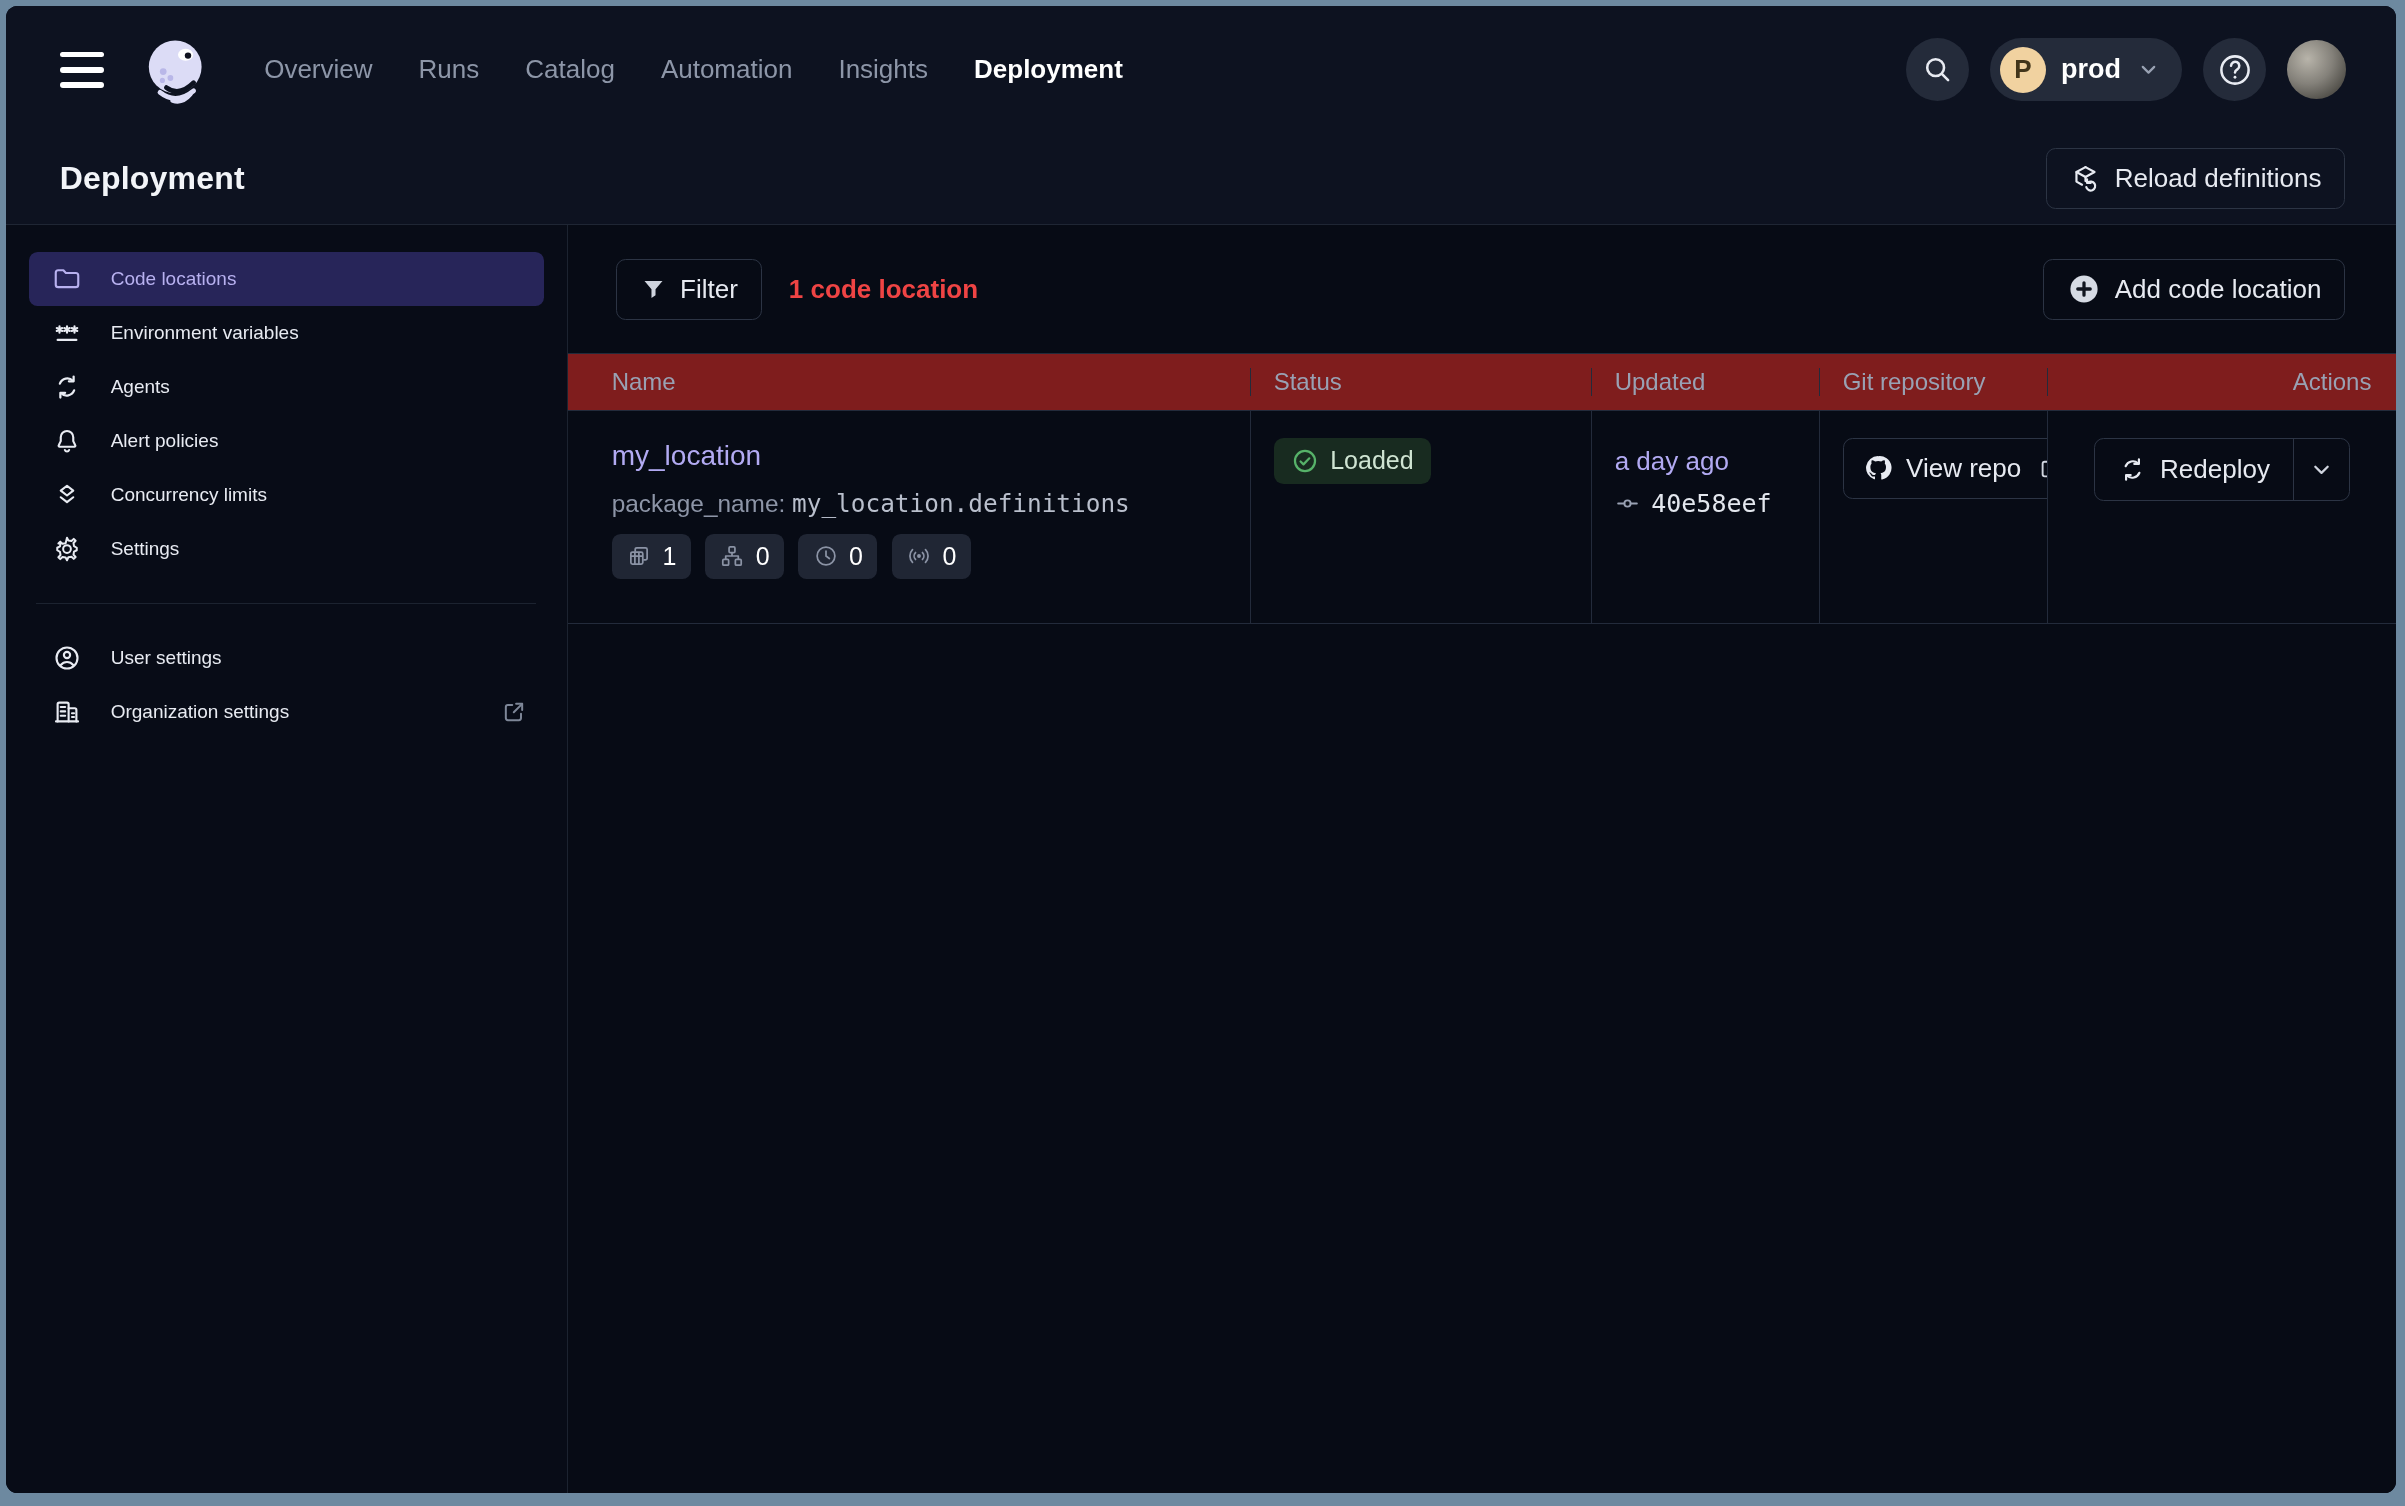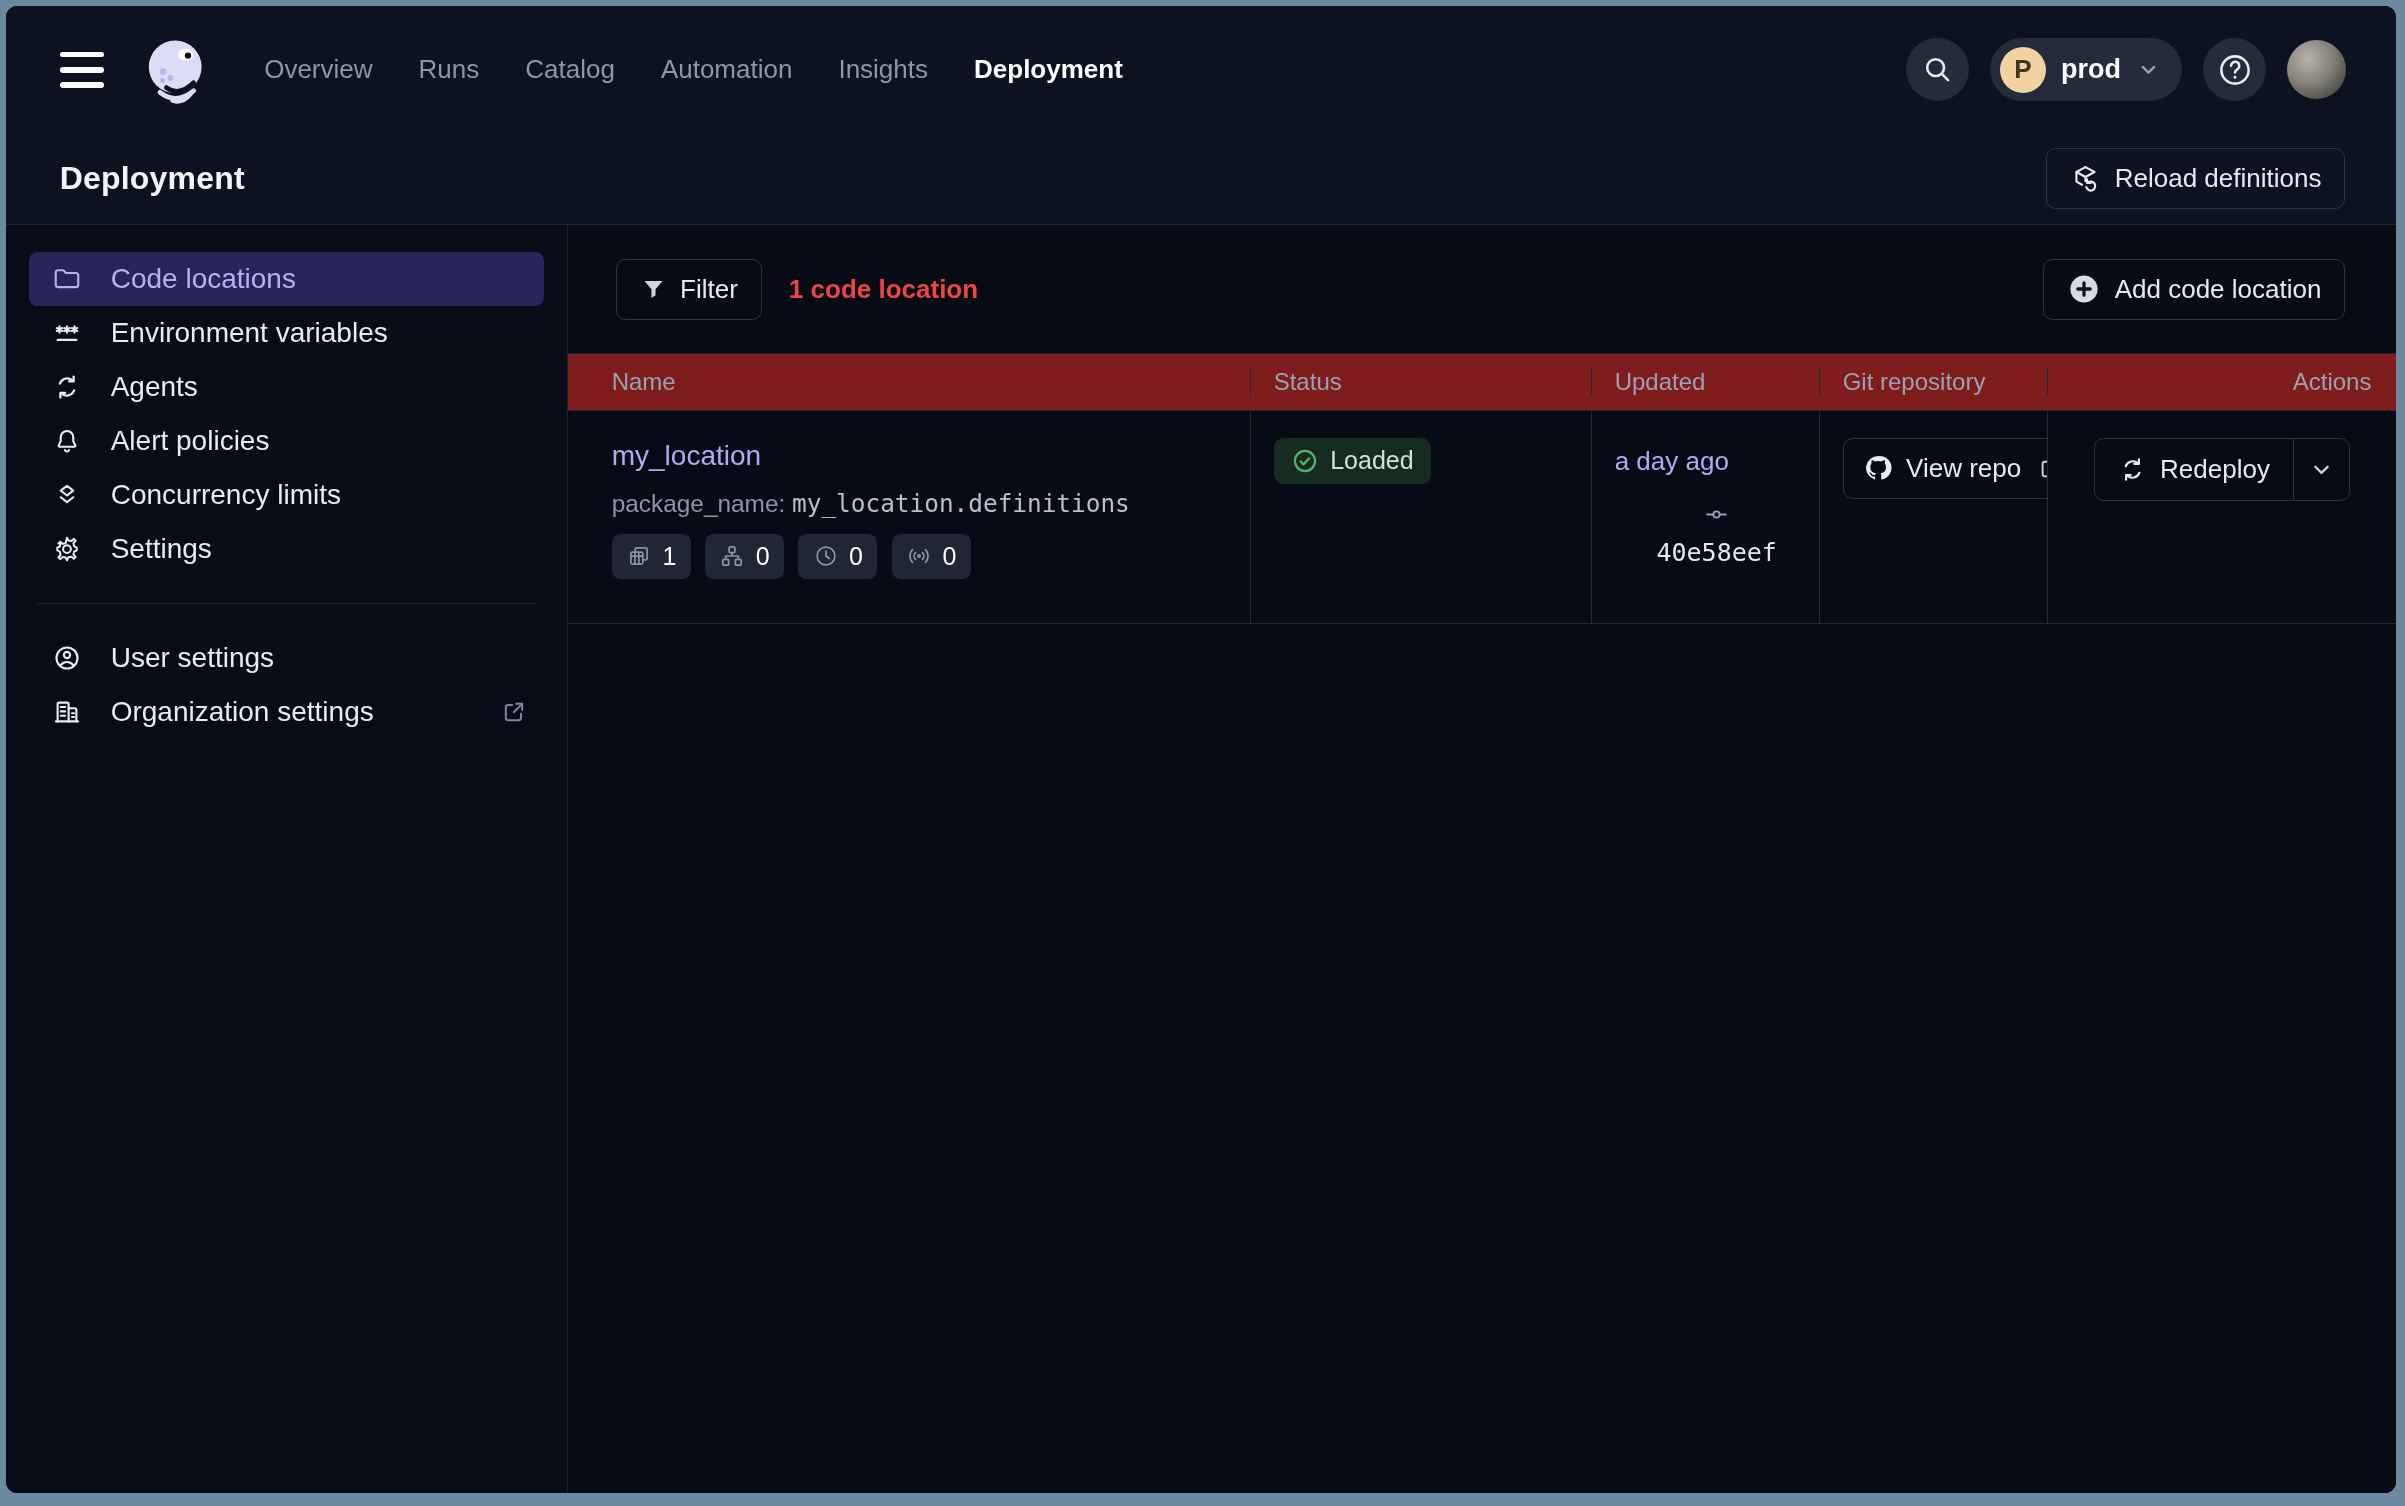--- a/index.html
+++ b/index.html
@@ -39,21 +39,21 @@
   .btn{display:inline-flex;align-items:center;gap:13.4px;height:61px;padding:0 23px;
     border:1.4px solid #2c3444;border-radius:9.6px;background:transparent;cursor:pointer;
     color:#e7eaf1;font-size:26px;font-family:inherit;white-space:nowrap;}
   .btn svg{flex:0 0 auto;}
 
   
   .workspace{flex:1;display:flex;min-height:0;}
   .sidebar{width:562px;flex:0 0 auto;border-right:1.4px solid #1c2330;box-sizing:border-box;
     padding:27px 23px 0 23px;background:#080c17;}
   .side-item{height:54px;border-radius:8.6px;display:flex;align-items:center;gap:29px;
-    padding:0 15.3px 0 23px;color:#e8ebf2;font-size:28px;cursor:pointer;}
+    padding:0 15.3px 0 23px;color:#e8ebf2;font-size:19px;cursor:pointer;}
   .side-item .i{color:#e8ebf2;}
   .side-item.active{background:#272559;color:#b8b1f0;}
   .side-item.active .i{color:#b8b1f0;}
   .side-div{border-top:1.4px solid #1c2330;margin:27px 7.6px;}
   .side-item .ext{margin-left:auto;color:#7e8798;}
 
   .content{flex:1;display:flex;flex-direction:column;background:#070b15;min-width:0;}
   .toolbar{display:flex;align-items:center;gap:27px;padding:34px 51px 33px 48px;}
   .count{font-size:26px;font-weight:700;color:#ef4444;}
   .toolbar .add{margin-left:auto;}
@@ -81,21 +81,21 @@
   .badges{display:flex;gap:14.3px;margin-top:16.3px;}
   .badge{height:45px;border-radius:8.6px;background:#202634;display:inline-flex;align-items:center;
     gap:10.5px;padding:0 14.3px;color:#8b93a5;}
   .badge b{color:#ffffff;font-weight:400;font-size:25px;}
 
   .status{display:inline-flex;align-items:center;gap:11.5px;height:46px;border-radius:9.6px;
     background:#182b20;padding:0 17px;color:#cfe4d2;font-size:25px;}
   .status svg{color:#56b269;}
 
   .updated-link{color:#b2aaf2;font-size:26px;margin-top:8px;}
-  .commit{display:flex;align-items:center;gap:11.5px;margin-top:25px;color:#99a1b3;flex-direction:column;}
+  .commit{display:flex;align-items:center;gap:11.5px;margin-top:12px;color:#99a1b3;}
   .commit .mono{color:#e3e7ee;font-size:25px;}
 
   .repo{width:247px;box-sizing:border-box;justify-content:flex-start;padding:0 17px 0 19px;}
   .repo .gh{color:#e8ebf2;}
   .repo .ext{color:#cfd4de;margin-left:1.9px;}
 
   .split{display:inline-flex;align-items:stretch;height:61px;border:1.4px solid #2c3444;border-radius:9.6px;overflow:hidden;}
   .split .main{display:flex;align-items:center;gap:13.4px;padding:0 23px;background:none;border:none;cursor:pointer;
     color:#e7eaf1;font-size:26px;font-family:inherit;}
   .split .sep{width:1.4px;background:#2c3444;}

